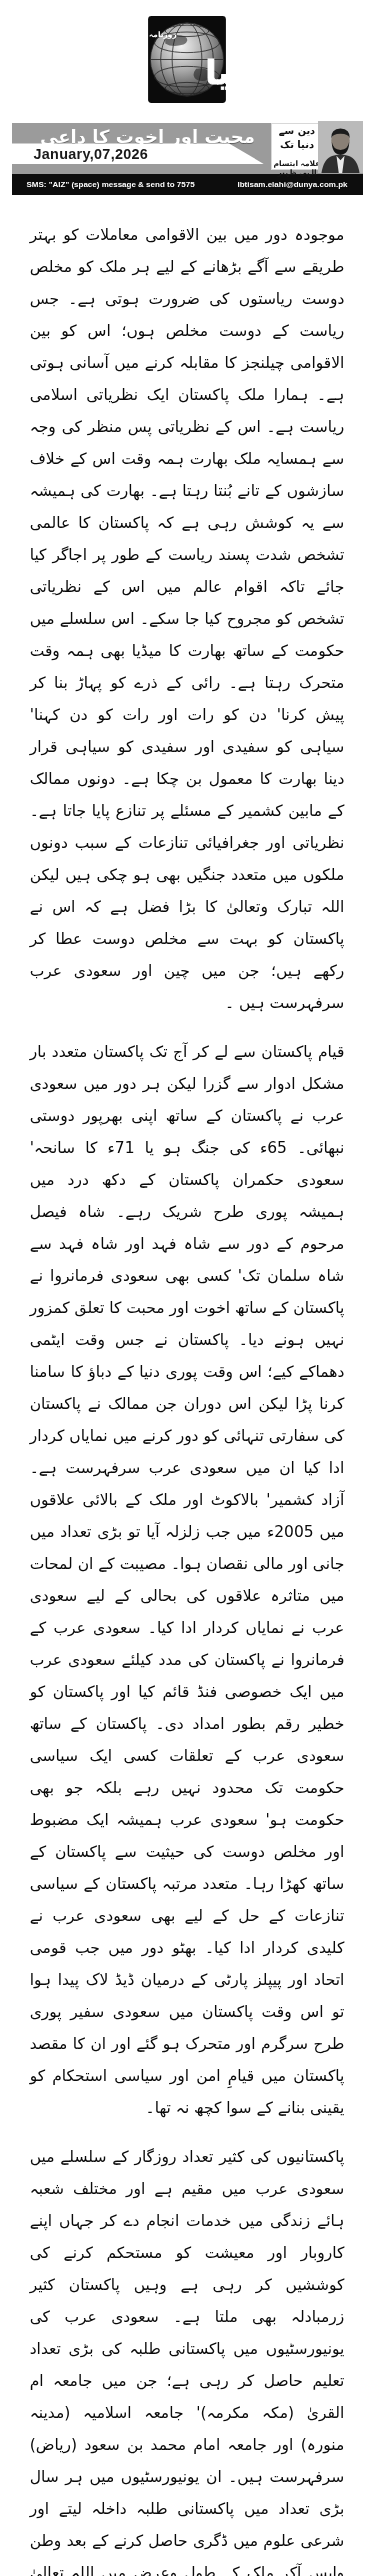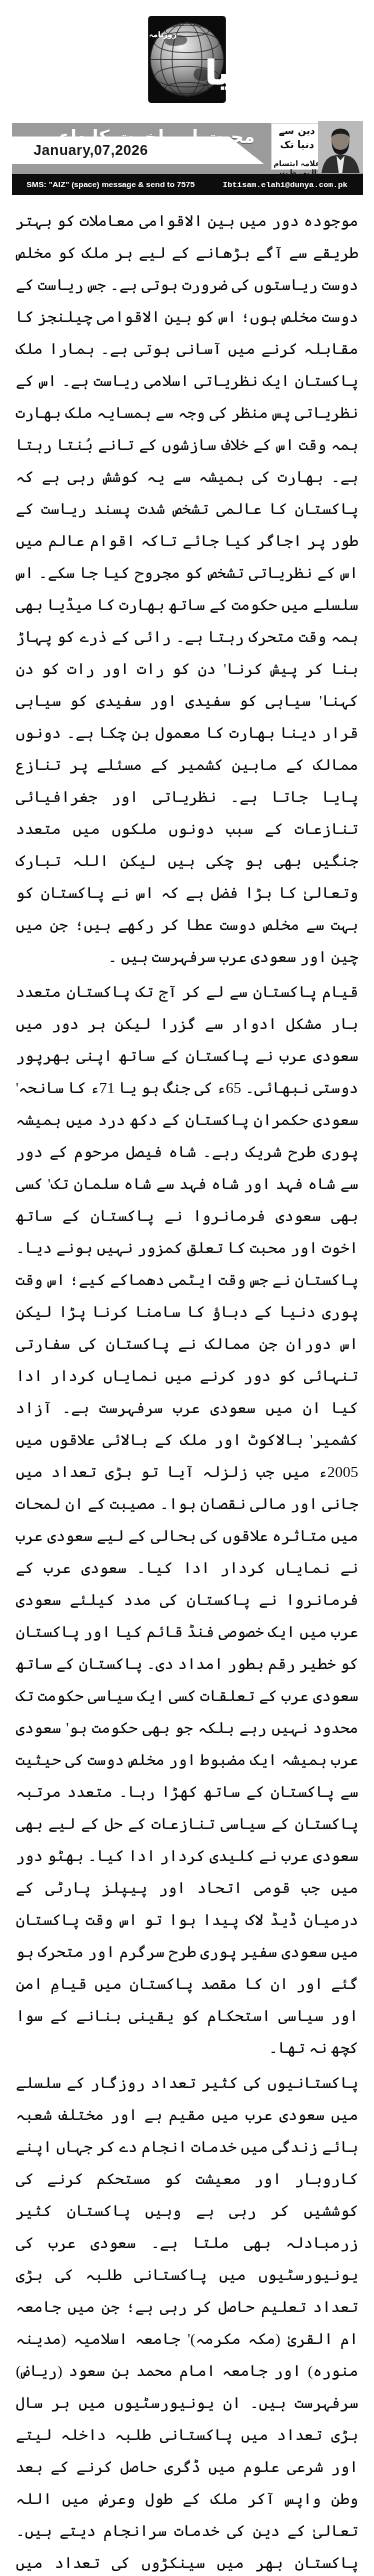--- a/index.html
+++ b/index.html
@@ -29,21 +29,21 @@
     text-align:center;
     color:#ffffff;
     font-size:18px;
     font-weight:bold;
     direction:rtl;
     text-shadow:0 0.6px 0.6px rgba(0,0,0,.35);
   }
   .date-strip{
     position:absolute;
     left:0;bottom:9.2px;
-    width:253px;height:28px;
+    width:253px;height:21px;
     background:#ffffff;
     clip-path:polygon(0 0,86% 0,100% 100%,0 100%);
     display:flex;align-items:center;
     padding-left:22px;box-sizing:border-box;
     font-family:"Liberation Sans",sans-serif;
     font-weight:bold;font-size:14.4px;color:#1a1a1a;
     letter-spacing:0.3px;
   }
   .column-box{
     position:absolute;
@@ -74,31 +74,31 @@
   .contact-bar{
     margin:0 11.5px;
     height:21px;
     background:#0d0d0d;
     display:flex;align-items:center;justify-content:space-between;
     padding:0 15px;box-sizing:border-box;
     color:#ffffff;
     font-family:"Liberation Sans",sans-serif;
     font-size:8px;font-weight:bold;
   }
-  .contact-bar .email{color:#ffffff;text-decoration:none;font-family:Liberation Mono, monospace;}
+  .contact-bar .email{color:#ffffff;text-decoration:none;}
   
   .article{
     direction:rtl;
     padding:7px 12.7px 0 12.7px;
     color:#0a0a0a;
     font-size:15.5px;
     line-height:32px;
     text-align:justify;
   }
-  .article p{margin:3px;font-family:Liberation Serif, serif;}
+  .article p{margin:17px;}
 </style>
 </head>
 <body>
 
 <div class="page">
 
   <div class="logo-wrap">
     <svg width="78" height="87" viewBox="0 0 136 152">
       <defs>
         <radialGradient id="sphere" cx="42%" cy="32%" r="75%">

